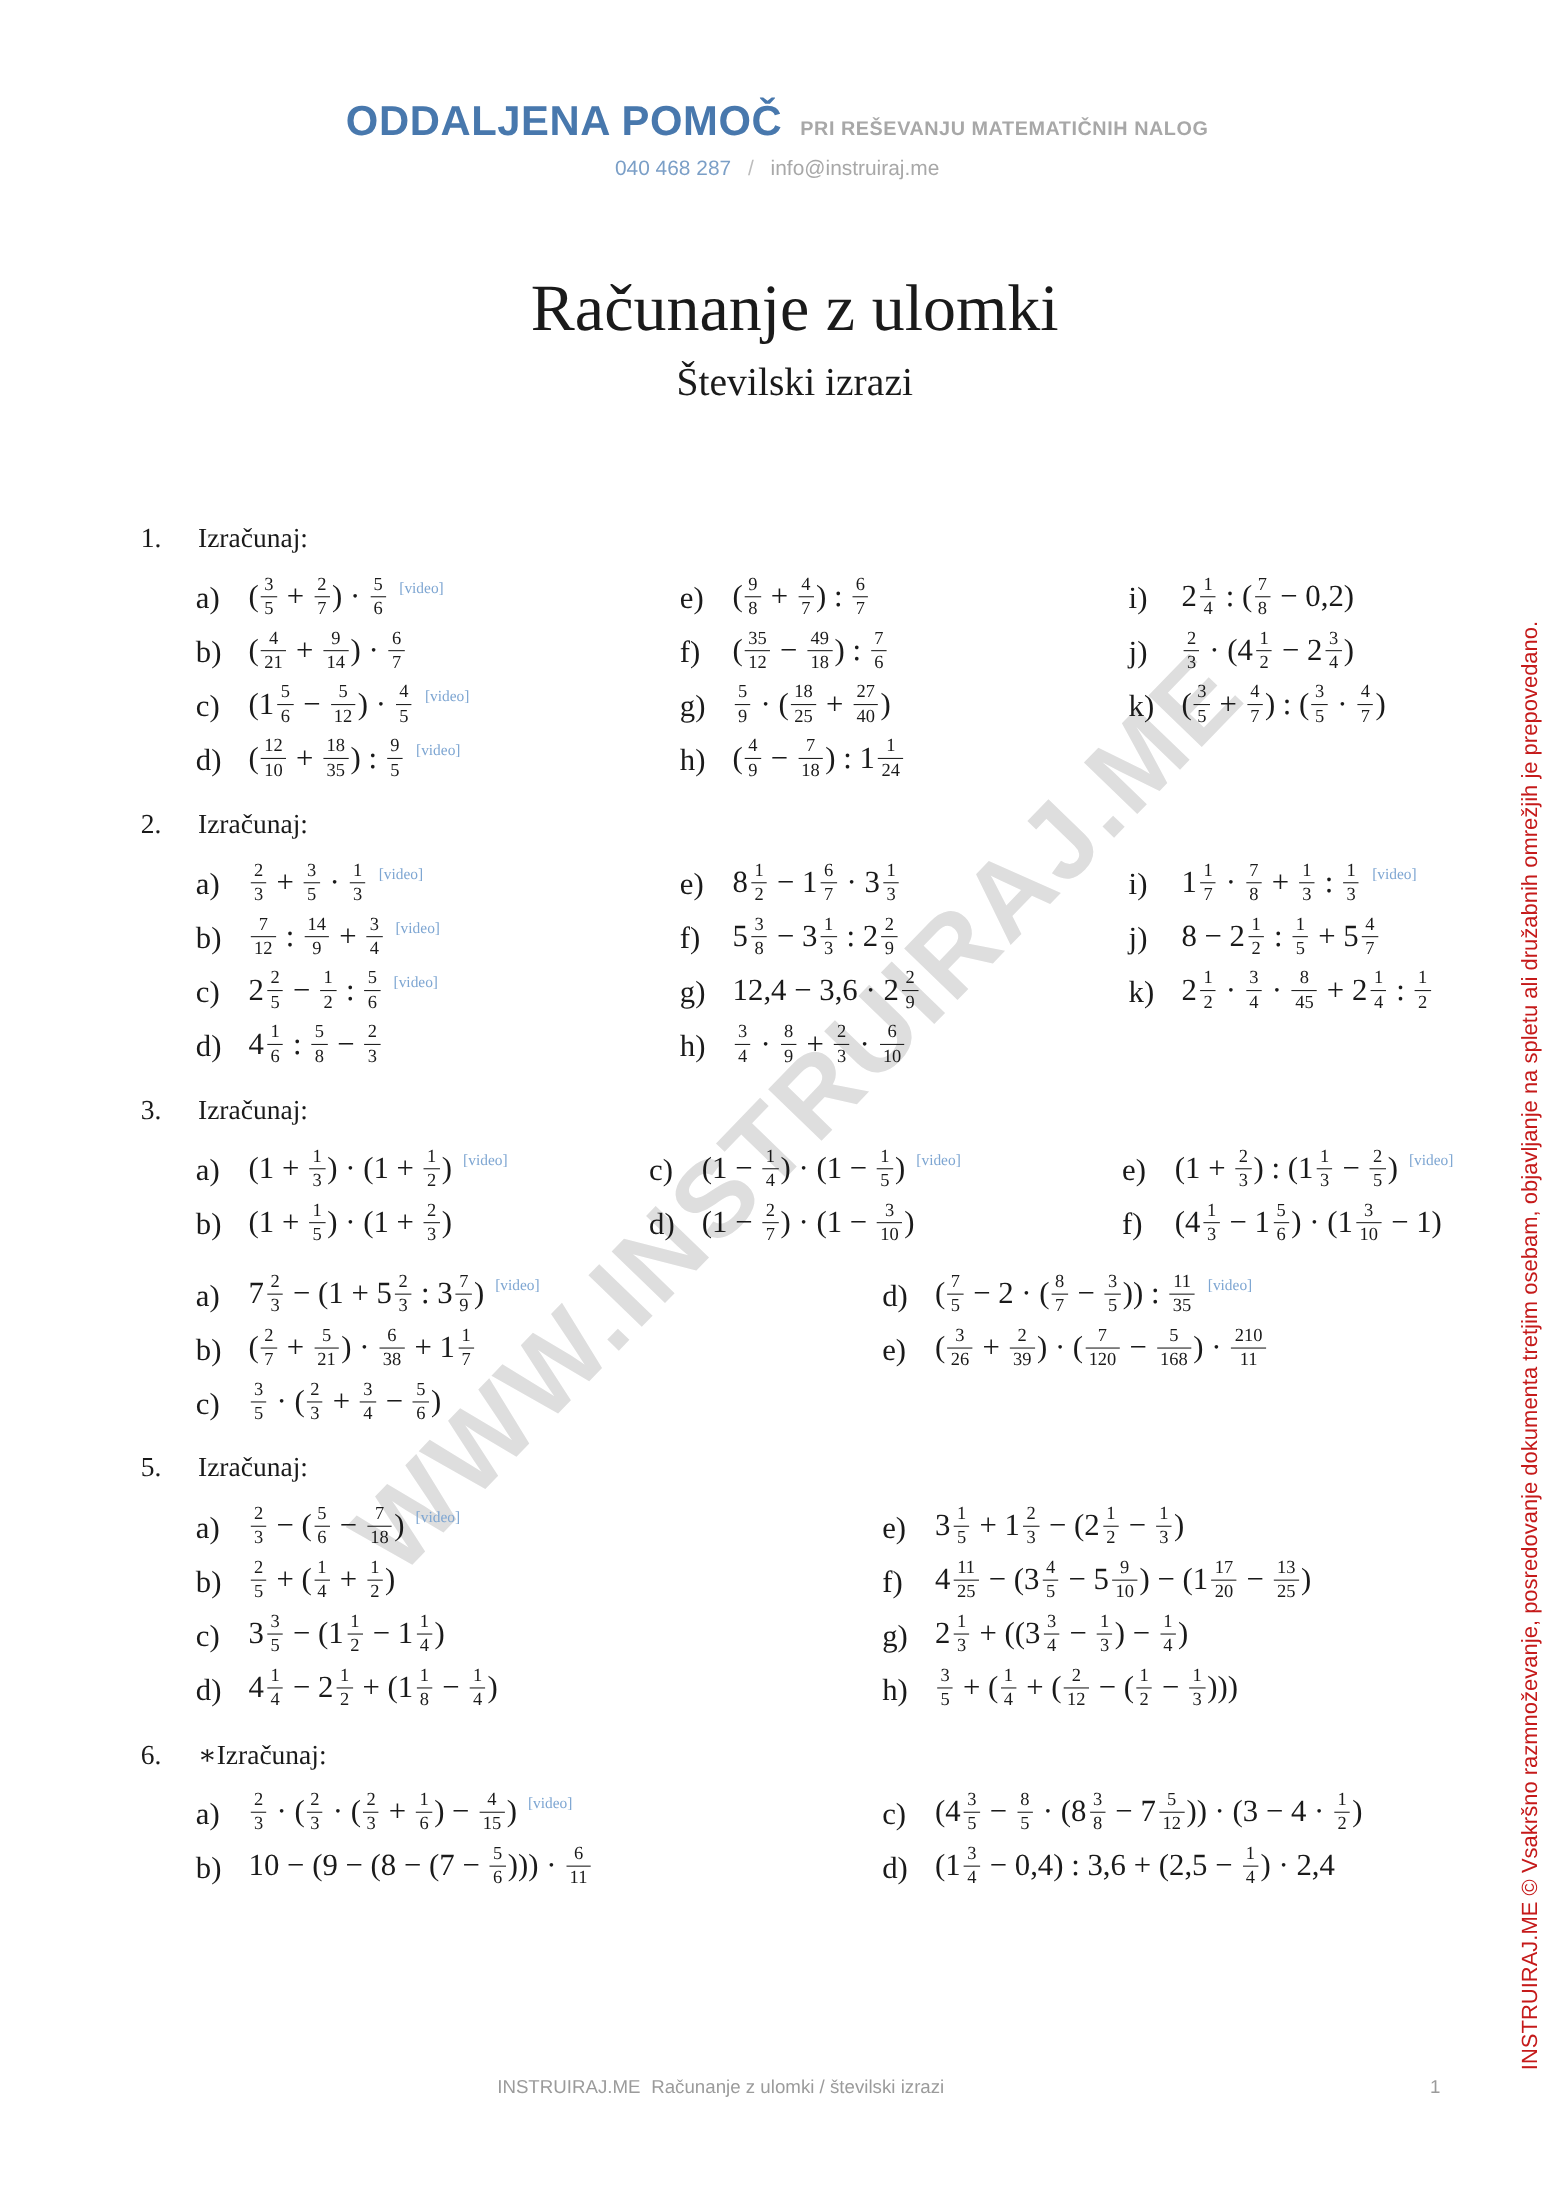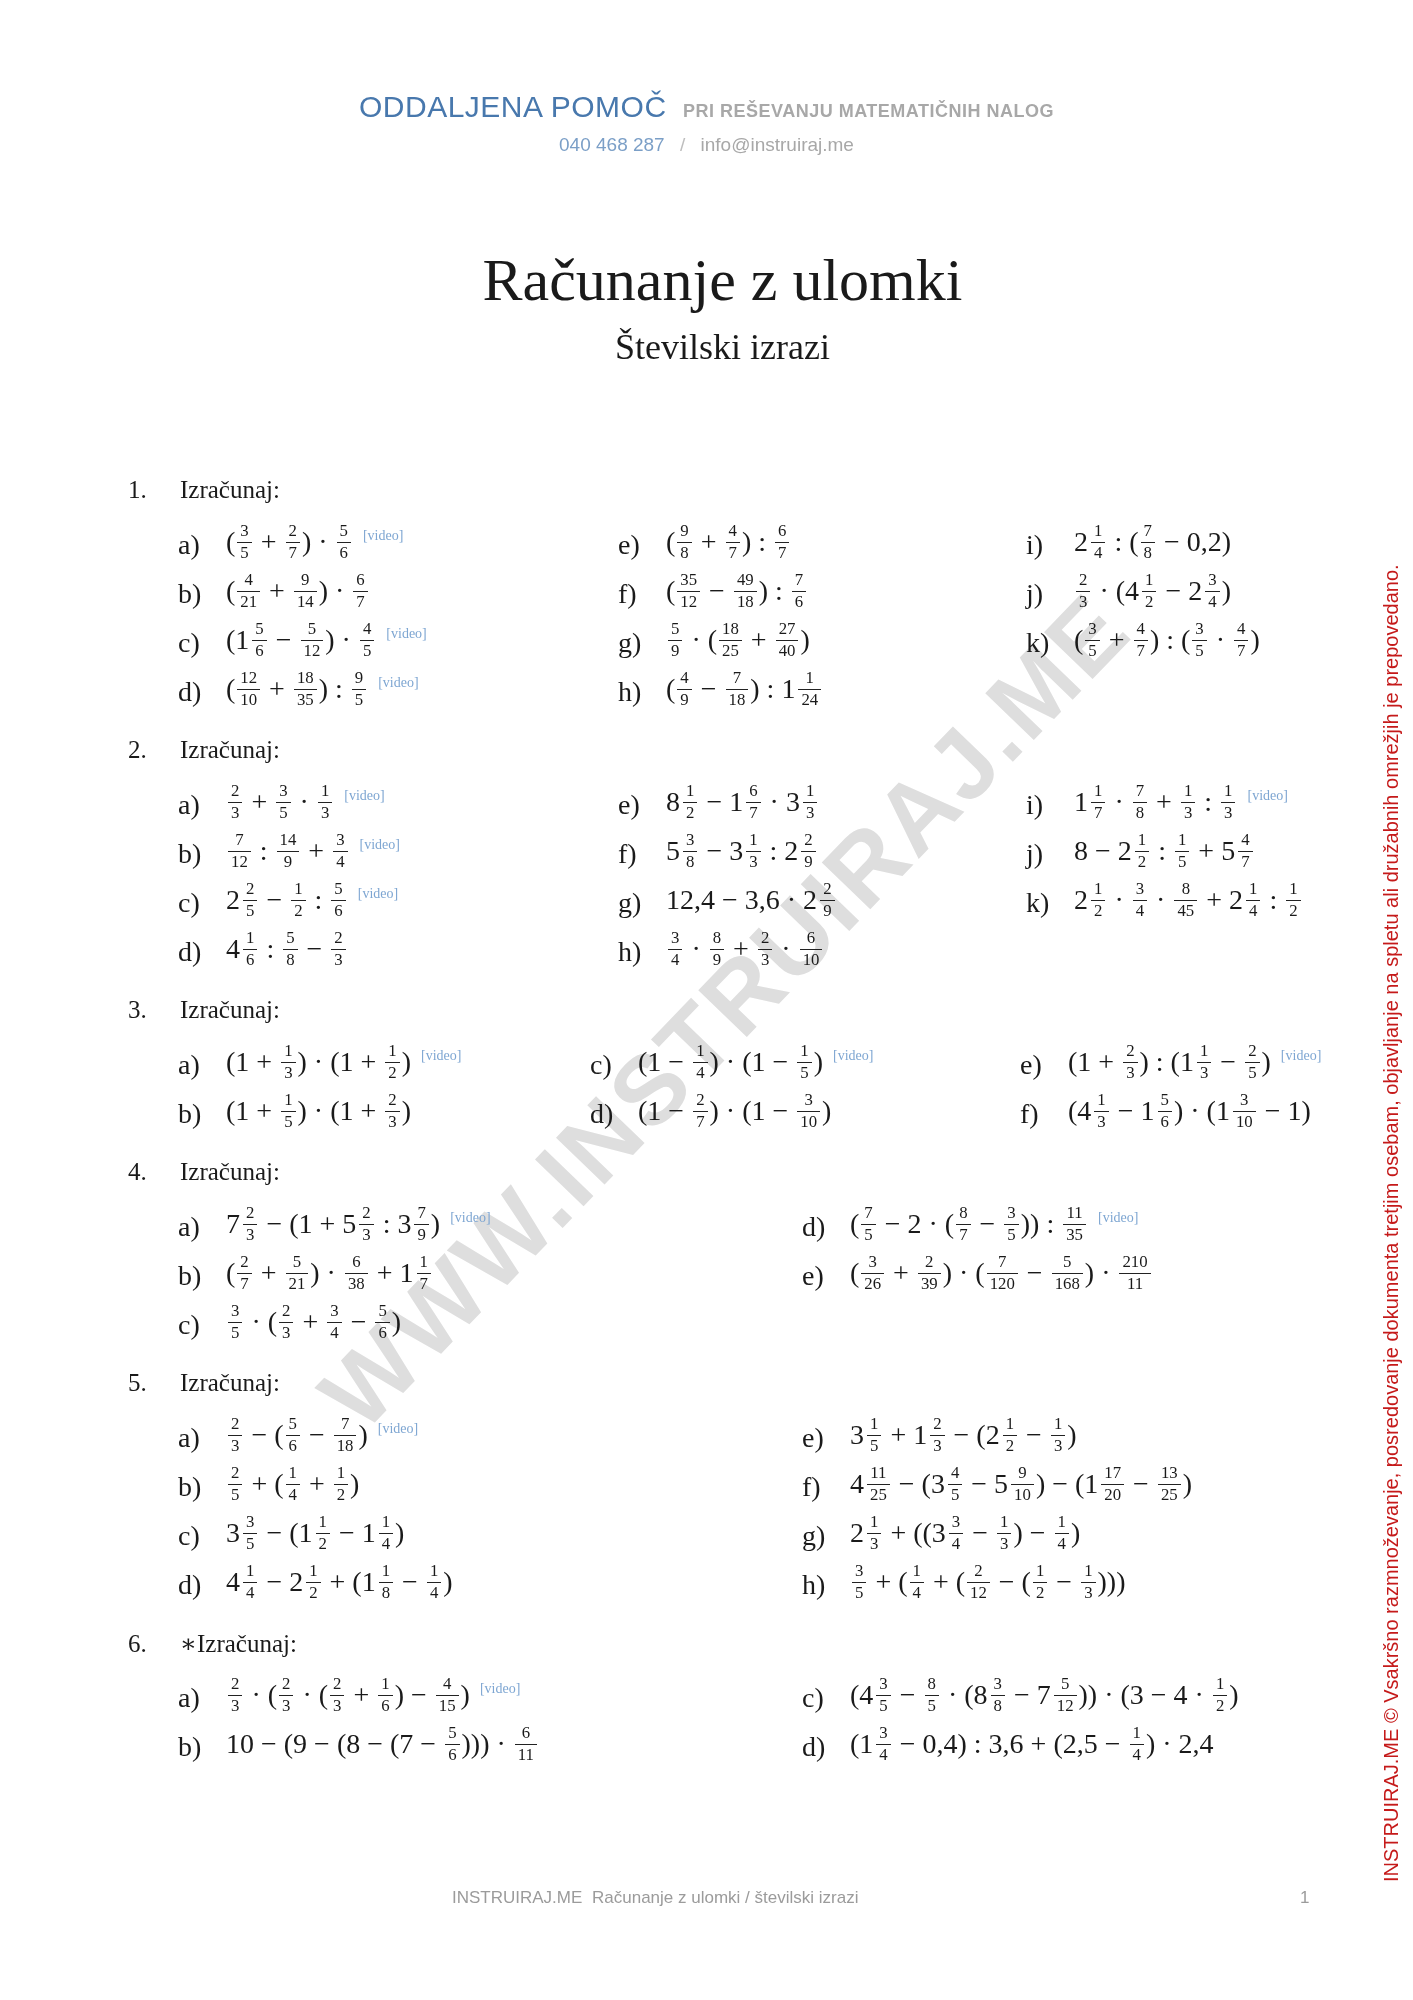--- a/index.html
+++ b/index.html
@@ -15,21 +15,21 @@
     position: absolute; left: 165px; top: 955px; width: 1120px;
     text-align: center; transform: rotate(-46deg);
     font-family: "Liberation Sans", sans-serif; font-weight: bold;
     font-size: 98px; letter-spacing: 3px;
     color: var(--watermark-gray, #dedede); z-index: 0; white-space: nowrap;
   }
 
   
   header { position: absolute; top: 90px; left: 0; width: 100%; text-align: center;
            font-family: "Liberation Sans", sans-serif; z-index: 2; }
-  .brand   { color: var(--accent-blue, #4878ad); font-weight: normal; font-size: 30px; letter-spacing: .5px; }
+  .brand   { color: var(--accent-blue, #4878ad); font-weight: bold; font-size: 38px; letter-spacing: .5px; }
   .tagline { color: var(--gray-text, #a8a8a8); font-weight: bold; font-size: 18px; margin-left: 12px; letter-spacing: .5px; }
   .contact-line { margin-top: 10px; font-size: 19px; }
   .phone { color: var(--link-blue, #7b9fc7); }
   .sep   { color: #bdbdbd; margin: 0 10px; }
   .email { color: var(--gray-text, #a8a8a8); }
 
   
   .title-block { position: absolute; top: 250px; left: 0; width: 100%; text-align: center; z-index: 2; margin-left: 16px; }
   .page-title    { font-size: 60px; line-height: 1; }
   .page-subtitle { font-size: 36px; margin-top: 16px; }
@@ -239,21 +239,20 @@
             <span class="video-tag">[video]</span>
           </div>
           <div class="item">
             <span class="item-label">f)</span>
             <span class="item-expr">(4<span class="frac after-int"><span class="num">1</span><span class="den">3</span></span> − 1<span class="frac after-int"><span class="num">5</span><span class="den">6</span></span>) · (1<span class="frac after-int"><span class="num">3</span><span class="den">10</span></span> − 1)</span>
           </div>
         </div>
       </div>
     </section>
     <section class="problem">
-      <div class="p-head"><span class="p-num">4.</span><span class="p-prompt">Izračunaj:</span></div>
       <div class="p-cols" style="height: 147px;">
         <div class="p-col" style="left: 50px;">
           <div class="item">
             <span class="item-label">a)</span>
             <span class="item-expr">7<span class="frac after-int"><span class="num">2</span><span class="den">3</span></span> − (1 + 5<span class="frac after-int"><span class="num">2</span><span class="den">3</span></span> : 3<span class="frac after-int"><span class="num">7</span><span class="den">9</span></span>)</span>
             <span class="video-tag">[video]</span>
           </div>
           <div class="item">
             <span class="item-label">b)</span>
             <span class="item-expr">(<span class="frac"><span class="num">2</span><span class="den">7</span></span> + <span class="frac"><span class="num">5</span><span class="den">21</span></span>) · <span class="frac"><span class="num">6</span><span class="den">38</span></span> + 1<span class="frac after-int"><span class="num">1</span><span class="den">7</span></span></span>

